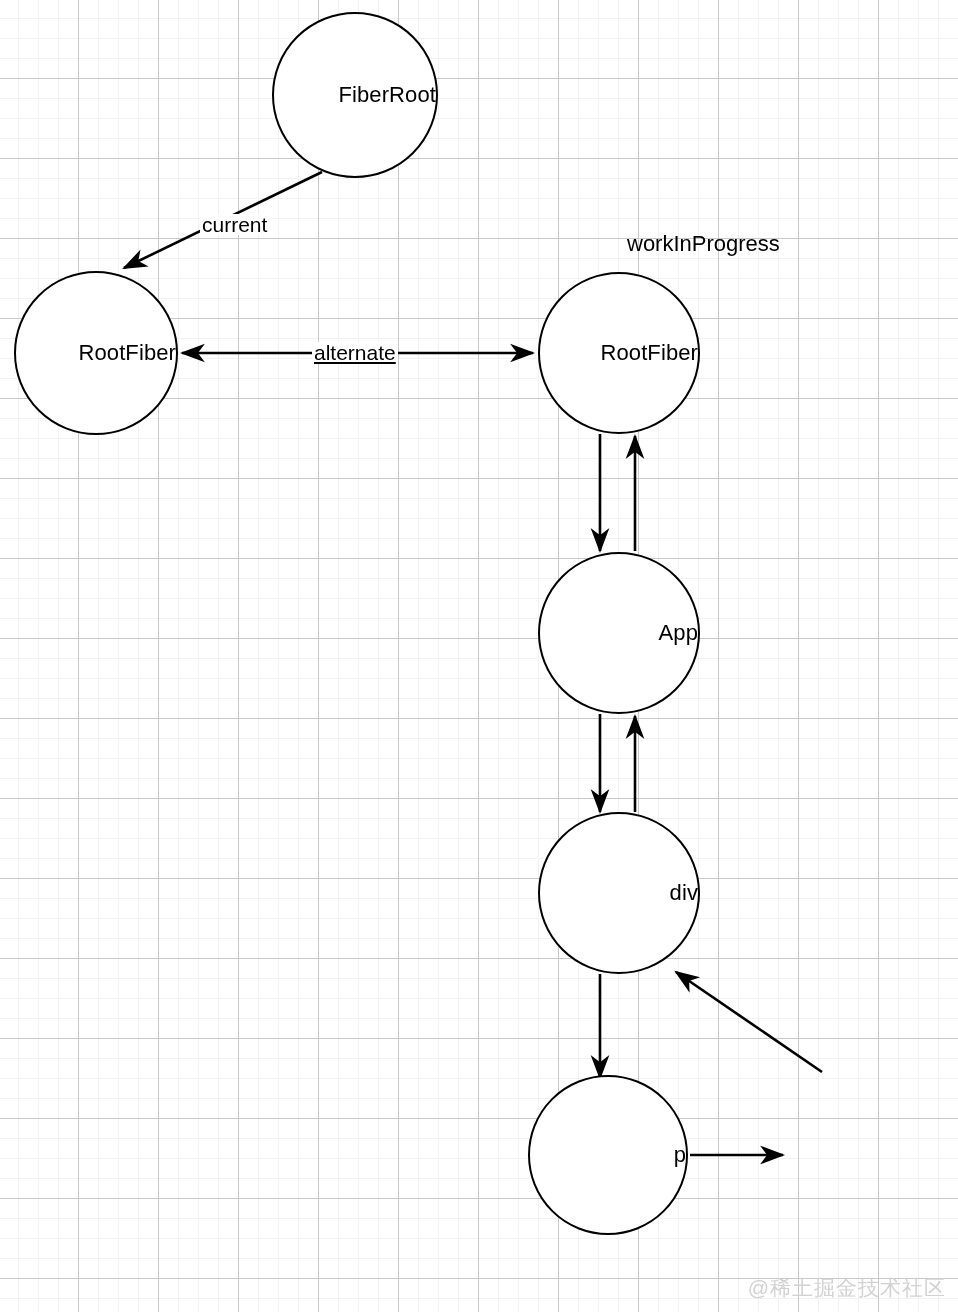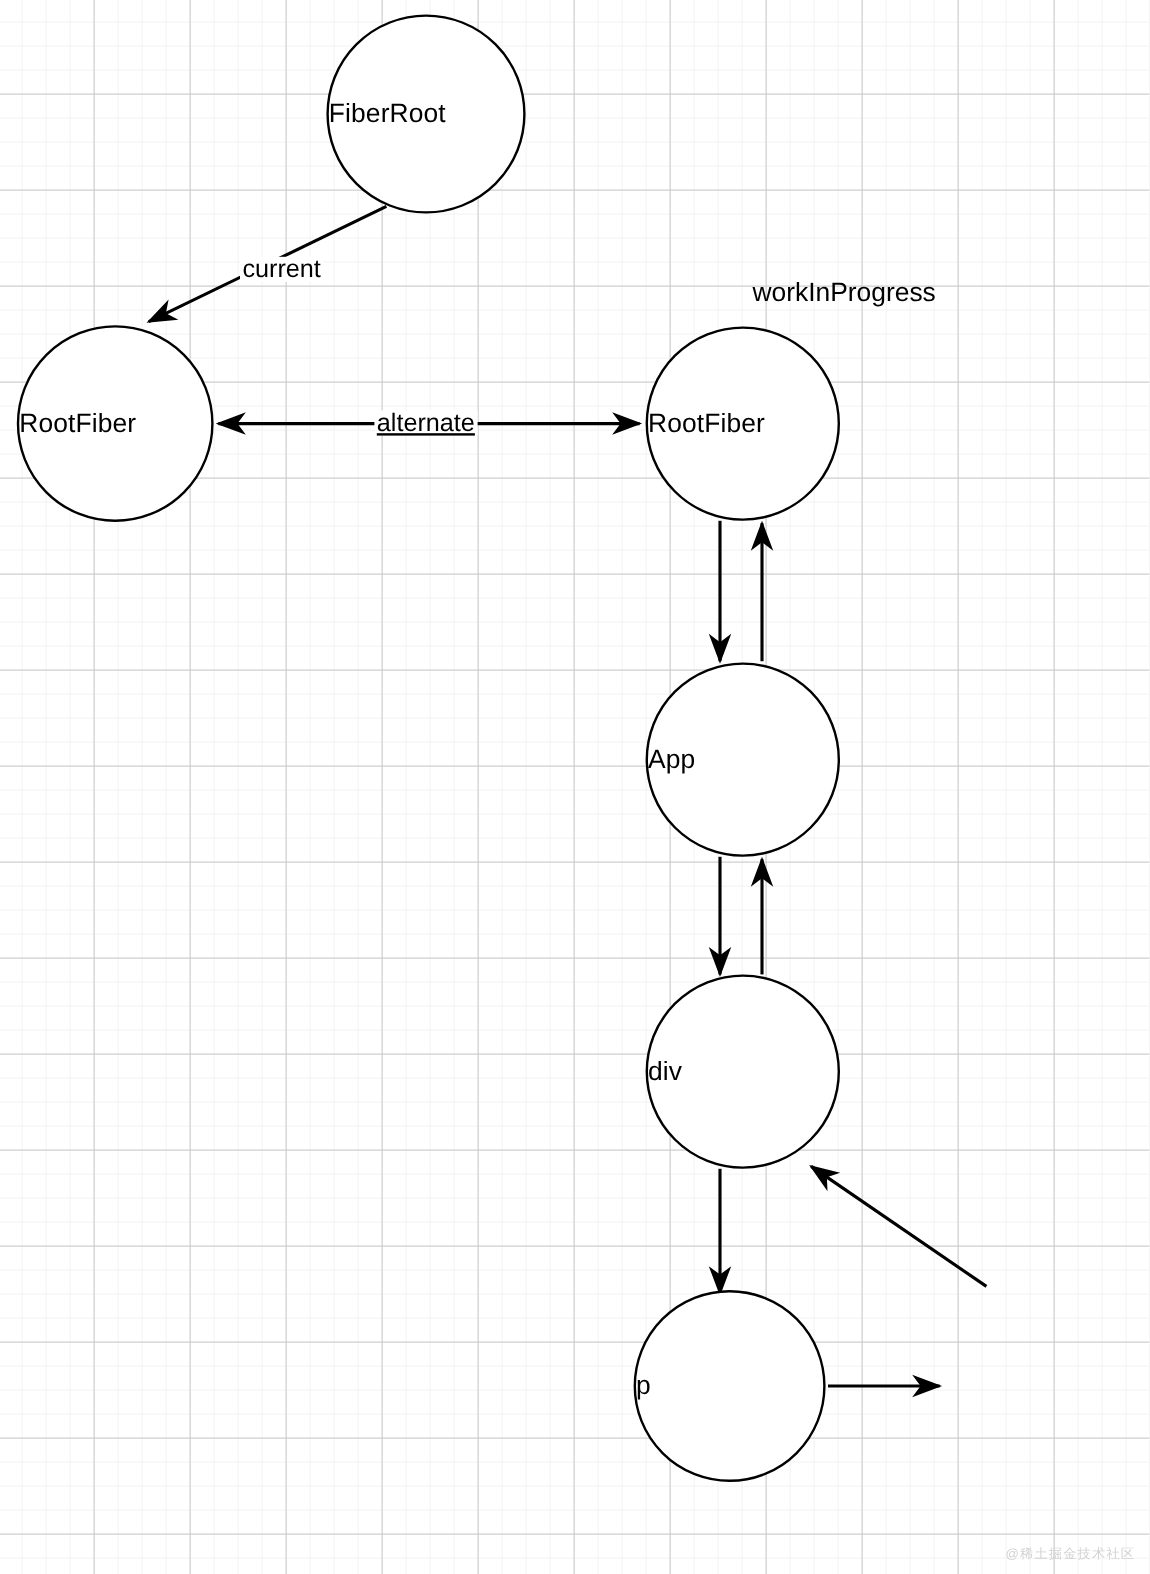--- a/index.html
+++ b/index.html
@@ -34,21 +34,21 @@
     pointer-events: none;
   }
   .node {
     position: absolute;
     box-sizing: border-box;
     border: 2.6px solid #000000;
     border-radius: 50%;
     background: #ffffff;
     display: flex;
     align-items: center;
-    justify-content: flex-start;
+    justify-content: flex-end;
   }
   .node-label {
     font-size: 22px;
     color: #000000;
     line-height: 1;
     letter-spacing: 0.1px;
     white-space: nowrap;
   }
   .edge-label {
     position: absolute;
@@ -63,21 +63,21 @@
     position: absolute;
     font-size: 22px;
     color: #000000;
     line-height: 1;
     white-space: nowrap;
   }
   .watermark {
     position: absolute;
     right: 12px;
     bottom: 10px;
-    font-size: 11px;
+    font-size: 21px;
     color: #d2d2d2;
     letter-spacing: 1px;
     white-space: nowrap;
   }
 </style>
 </head>
 <body>
 
 <div id="canvas">
 

